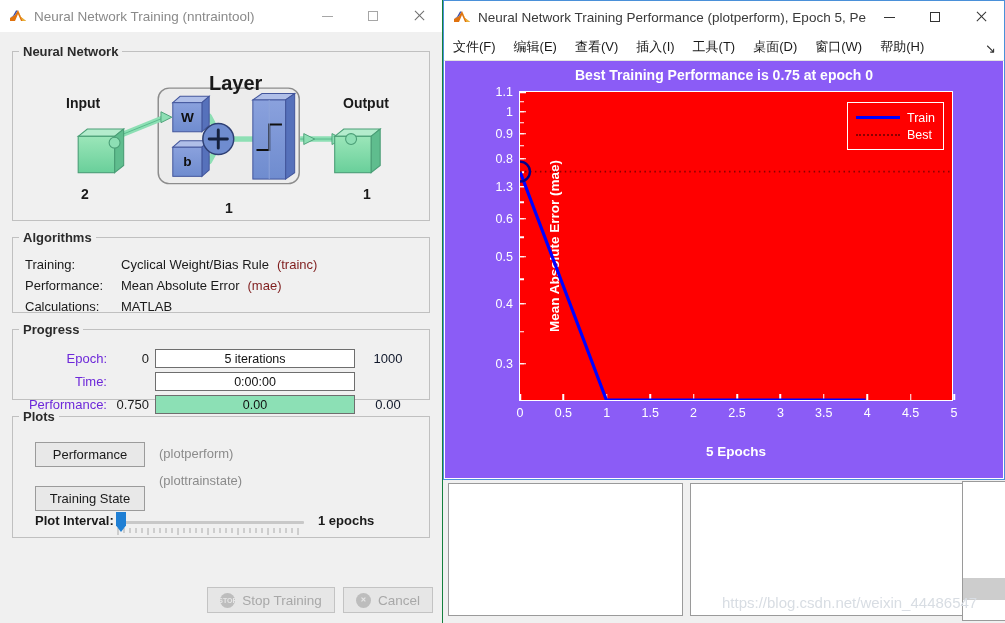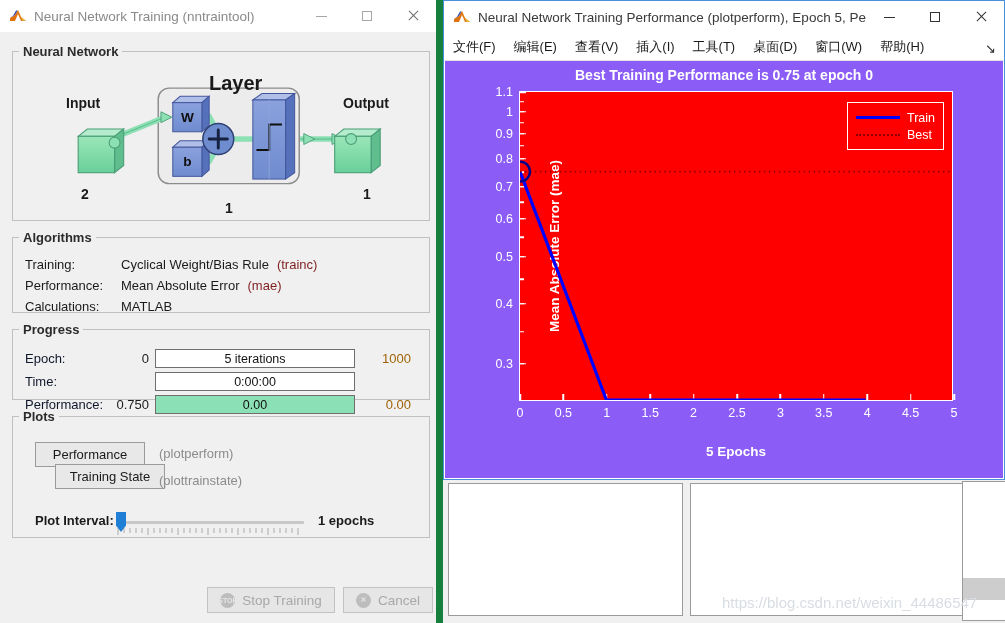--- a/index.html
+++ b/index.html
@@ -69,21 +69,21 @@
     content:""; position: absolute; left: 0; top: 5px;
     width: 13px; height: 1.2px; background: currentColor;
   }
   .glyph-close:before { transform: rotate(45deg); }
   .glyph-close:after  { transform: rotate(-45deg); }
 
   
   #left-window {
     left: 0; top: 0; width: 443px; height: 623px;
     background: #f0f0f0;
-    border-right: 7px solid #15803d;
+    border-right: 1px solid #15803d;
   }
   #left-window .titlebar { border-bottom: none; }
   .left-body {
     position: absolute; left: 0; top: 32px; right: 0; bottom: 0;
     background: #f0f0f0;
   }
 
   fieldset.group {
     position: absolute;
     margin: 0;
@@ -107,32 +107,32 @@
   .alg-rows { position: absolute; left: 12px; top: 12px; font-size: 13px; color: #1a1a1a; }
   .alg-row { display: flex; align-items: baseline; height: 21px; }
   .alg-label { width: 96px; flex: 0 0 auto; }
   .alg-value { }
   .alg-fn { color: #7f1d1d; margin-left: 8px; }
 
   
   #prog-group { left: 12px; top: 290px; width: 418px; height: 78px; }
   .prog-rows { position: absolute; left: 12px; top: 11px; right: 10px; }
   .prog-row { display: flex; align-items: center; height: 21px; margin-bottom: 2px; }
-  .prog-label { width: 82px; font-size: 13px; color: #0f172a; flex: 0 0 auto; }
+  .prog-label { width: 82px; font-size: 13px; color: #6d28d9; flex: 0 0 auto; text-align: right; }
   .prog-left { width: 48px; text-align: right; font-size: 13px; color: #1a1a1a; flex: 0 0 auto;
                padding-right: 6px; box-sizing: border-box; }
   .prog-bar {
     flex: 0 0 auto; width: 200px; height: 19px;
     border: 1px solid #6e6e6e; background: #ffffff;
     display: flex; align-items: center; justify-content: center;
     font-size: 12.5px; color: #111; box-sizing: border-box;
     position: relative;
   }
   .prog-bar.filled { background: #8ce0b5; }
-  .prog-right { width: 56px; text-align: right; font-size: 13px; color: #a16207;
+  .prog-right { width: 56px; text-align: center; font-size: 13px; color: #0f172a;
                 padding-left: 10px; box-sizing: border-box; flex: 0 0 auto; }
 
   
   #plots-group { left: 12px; top: 377px; width: 418px; height: 129px; }
   .plot-btn {
     position: absolute; left: 22px;
     width: 110px; height: 25px;
     border: 1px solid #9b9b9b; background: #e8e8e8;
     font-size: 13px; color: #1a1a1a;
     display: flex; align-items: center; justify-content: center;
@@ -390,21 +390,21 @@
           </div>
         </div>
       </fieldset>
 
       <fieldset class="group" id="plots-group">
         <legend>Plots</legend>
 
         <div class="plot-btn" style="top:18px;">Performance</div>
         <div class="plot-fn" style="top:22px;">(plotperform)</div>
 
-        <div class="plot-btn" style="top:40px;margin-left:20px;">Training State</div>
+        <div class="plot-btn" style="top:62px;">Training State</div>
         <div class="plot-fn" style="top:49px;">(plottrainstate)</div>
 
         <div class="slider-label">Plot Interval:</div>
         <div class="slider-track"></div>
         <svg class="slider-ticks" viewBox="0 0 188 7" preserveAspectRatio="none">
           <g stroke="#9a9a9a" stroke-width="0.8">
             <line x1="2" y1="0" x2="2" y2="7"></line>
               <line x1="8" y1="0" x2="8" y2="5"></line>
             <line x1="14" y1="0" x2="14" y2="5"></line>
               <line x1="20" y1="0" x2="20" y2="5"></line>
@@ -504,21 +504,21 @@
 
         <div id="ytick-layer" style="position:absolute;left:0;top:0;width:100%;height:100%;">
             <div class="ytick" style="top: 271.852px;">0.3</div>
             <div class="ytick-mark" style="top: 271.852px;"></div>
             <div class="ytick" style="top: 211.66px;">0.4</div>
             <div class="ytick-mark" style="top: 211.66px;"></div>
             <div class="ytick" style="top: 164.971px;">0.5</div>
             <div class="ytick-mark" style="top: 164.971px;"></div>
             <div class="ytick" style="top: 126.823px;">0.6</div>
             <div class="ytick-mark" style="top: 126.823px;"></div>
-            <div class="ytick" style="top: 94.57px;">0.7</div>
+            <div class="ytick" style="top: 94.57px;">1.3</div>
             <div class="ytick-mark" style="top: 94.57px;"></div>
             <div class="ytick" style="top: 66.6309px;">0.8</div>
             <div class="ytick-mark" style="top: 66.6309px;"></div>
             <div class="ytick" style="top: 41.9869px;">0.9</div>
             <div class="ytick-mark" style="top: 41.9869px;"></div>
             <div class="ytick" style="top: 19.942px;">1</div>
             <div class="ytick-mark" style="top: 19.942px;"></div>
             <div class="ytick" style="top: 0px;">1.1</div>
             <div class="ytick-mark" style="top: 0px;"></div>
             <div class="ytick-mark minor" style="top: 271.852px;"></div>

